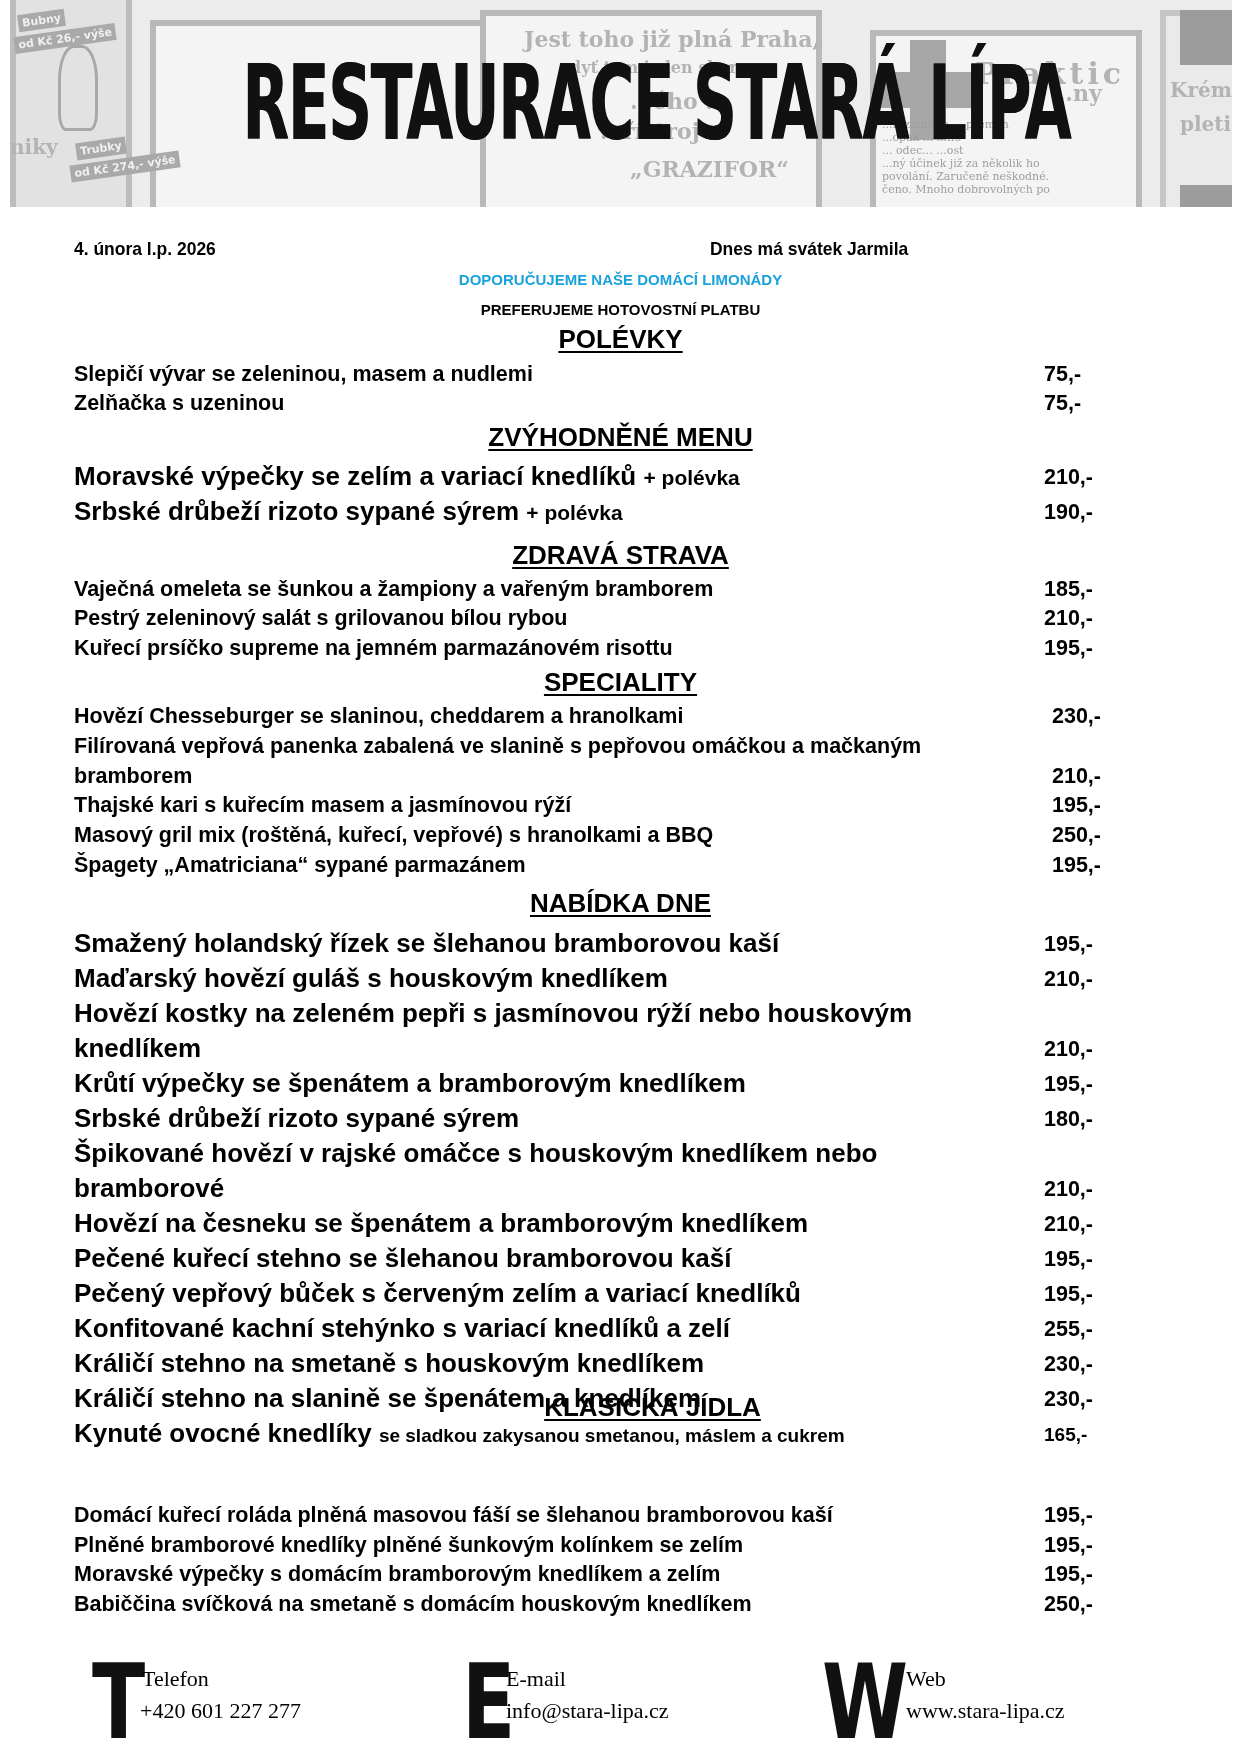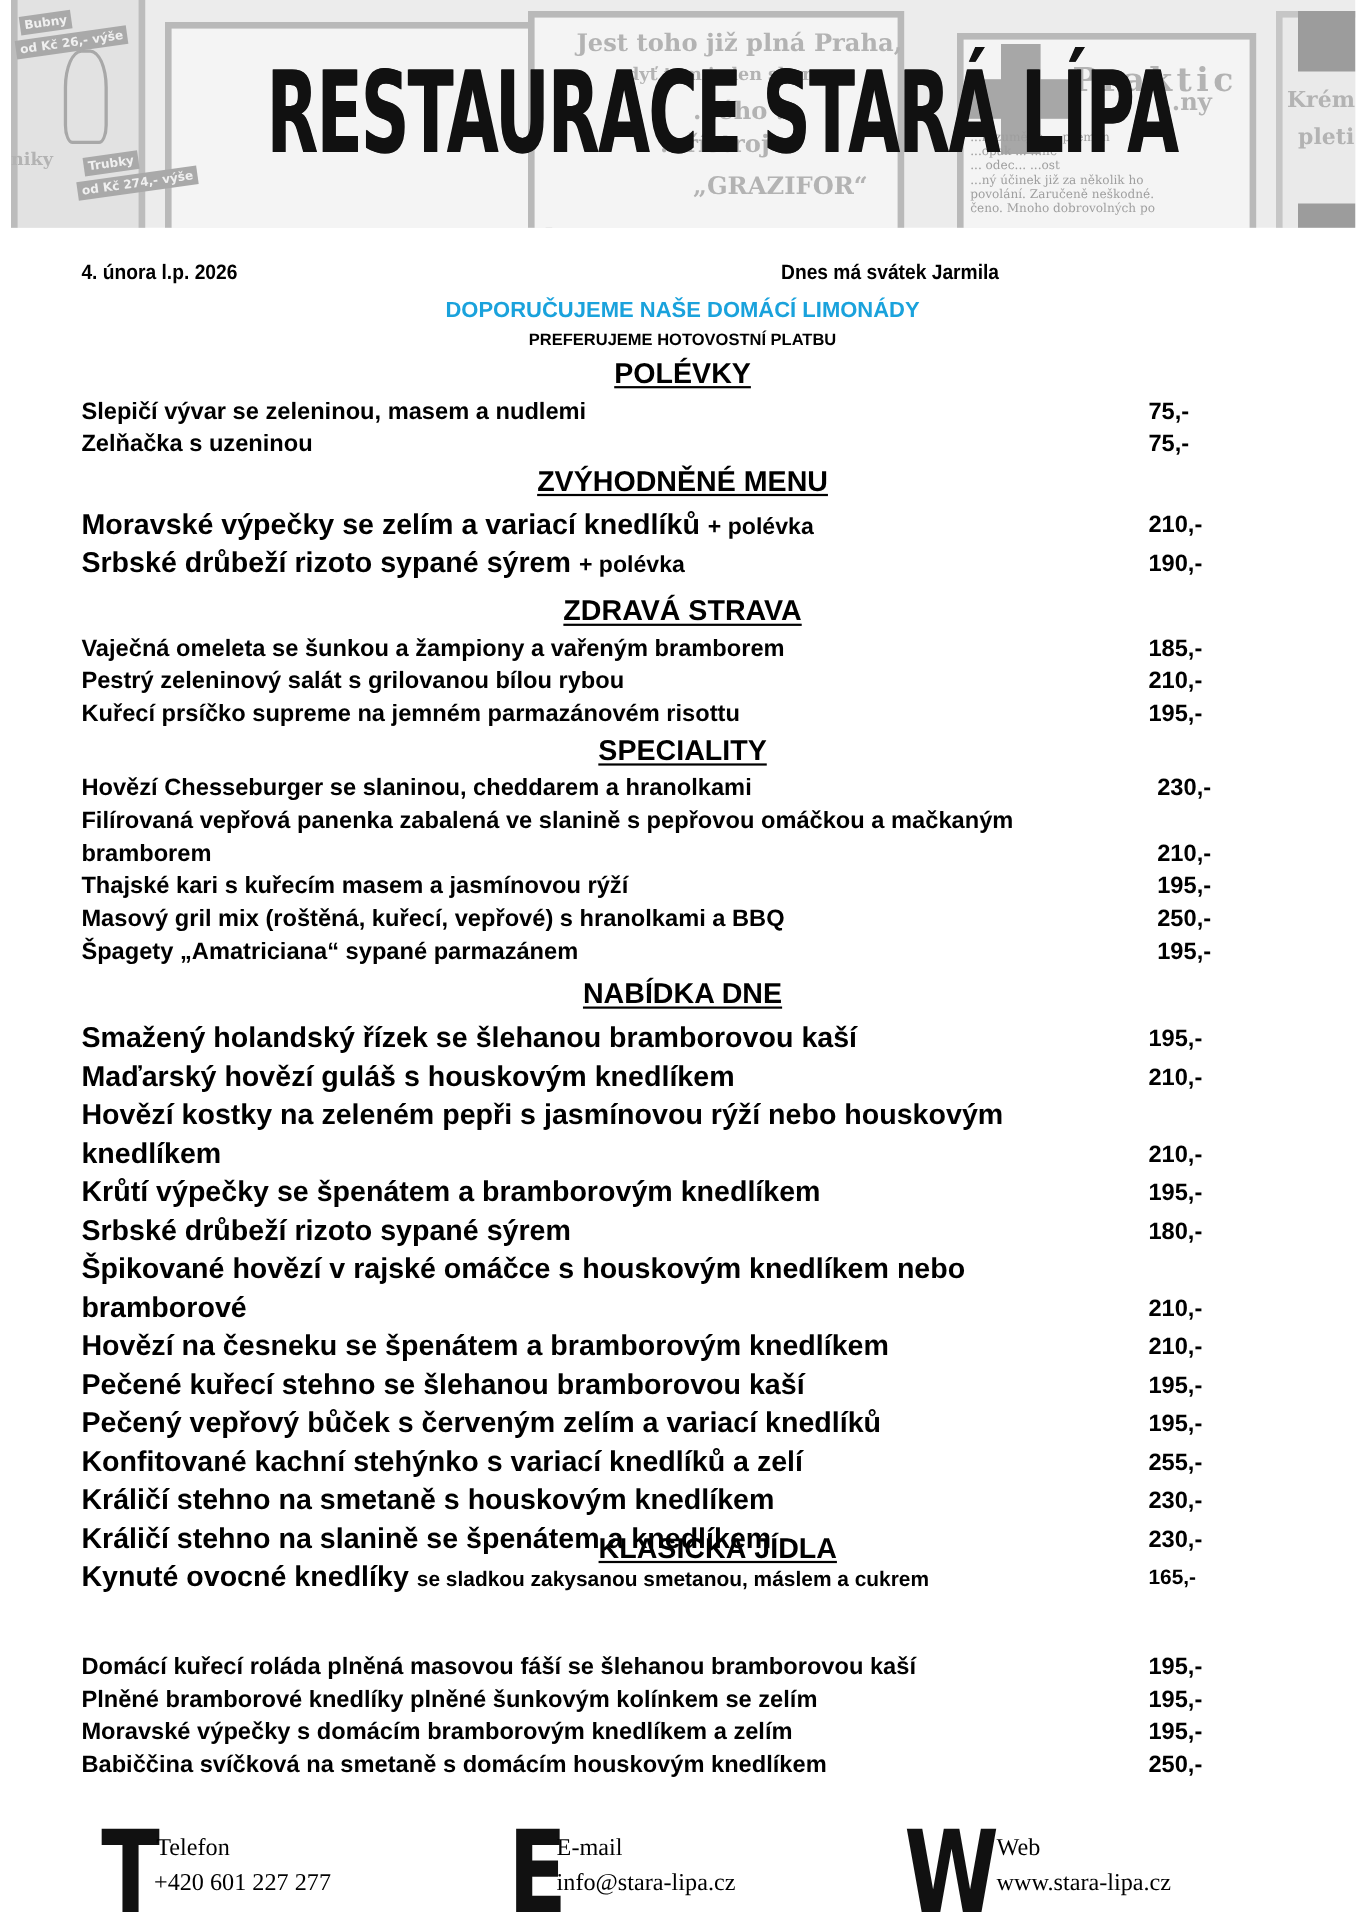--- a/index.html
+++ b/index.html
@@ -30,21 +30,21 @@
              text-shadow: 1px 0 0 #111; white-space: nowrap; }
 
     
     .info { position: absolute; top: 238px; font-weight: bold; font-size: 19px;
             font-family: "Liberation Sans", sans-serif; transform: scaleX(0.92); transform-origin: left; }
     .info.date { left: 74px; }
     .info.nameday { left: 710px; }
 
     .center { position: absolute; left: 0; width: 1241px; text-align: center; font-weight: bold;
               font-family: "Liberation Sans", sans-serif; }
-    .recommend { top: 271px; font-size: 20px; color: #1aa2dc; }
+    .recommend { top: 271px; font-size: 15px; color: #1aa2dc; }
     .payment { top: 301px; font-size: 15px; }
     .section { font-size: 26px; text-decoration: underline; text-underline-offset: 3px; text-decoration-thickness: 2px; }
 
     .row { position: absolute; left: 74px; width: 1040px; font-weight: bold; white-space: nowrap;
            font-family: "Liberation Sans", sans-serif; }
     .row .name { position: absolute; left: 0; }
     .row .price { position: absolute; left: 970px; }
     .row.sm { font-size: 21.5px; }
     .row.lg { font-size: 26px; }
     .row .addon { font-size: 21px; }
@@ -70,21 +70,21 @@
   <div class="trumpet"></div>
   <div class="cross-v"></div>
   <div class="cross-h"></div>
   <div class="dark-block"></div>
   <div class="dark-block2"></div>
 
   <span class="ghost small" style="left:8px;top:12px;">Bubny</span>
   <span class="ghost small" style="left:4px;top:30px;">od Kč 26,- výše</span>
   <span class="ghost small" style="left:66px;top:140px;">Trubky</span>
   <span class="ghost small" style="left:60px;top:158px;">od Kč 274,- výše</span>
-  <span class="ghost" style="left:0;top:135px;font-size:16px;">niky</span>
+  <span class="ghost" style="left:0;top:135px;font-size:20px;">niky</span>
 
   <span class="ghost" style="left:514px;top:26px;font-size:22px;">Jest toho již plná Praha,</span>
   <span class="ghost" style="left:560px;top:58px;font-size:16px;">dyť tam jeden sbor:</span>
   <span class="ghost" style="left:620px;top:88px;font-size:22px;">...ého ...</span>
   <span class="ghost" style="left:590px;top:118px;font-size:22px;">...řístroj</span>
   <span class="ghost" style="left:620px;top:156px;font-size:22px;">„GRAZIFOR“</span>
 
   <span class="ghost" style="left:965px;top:56px;font-size:30px;letter-spacing:4px;">Praktic</span>
   <span class="ghost" style="left:1040px;top:80px;font-size:22px;">...ny</span>
   <span class="ghost news" style="left:872px;top:118px;">...rozumějte ... přeměn</span>

